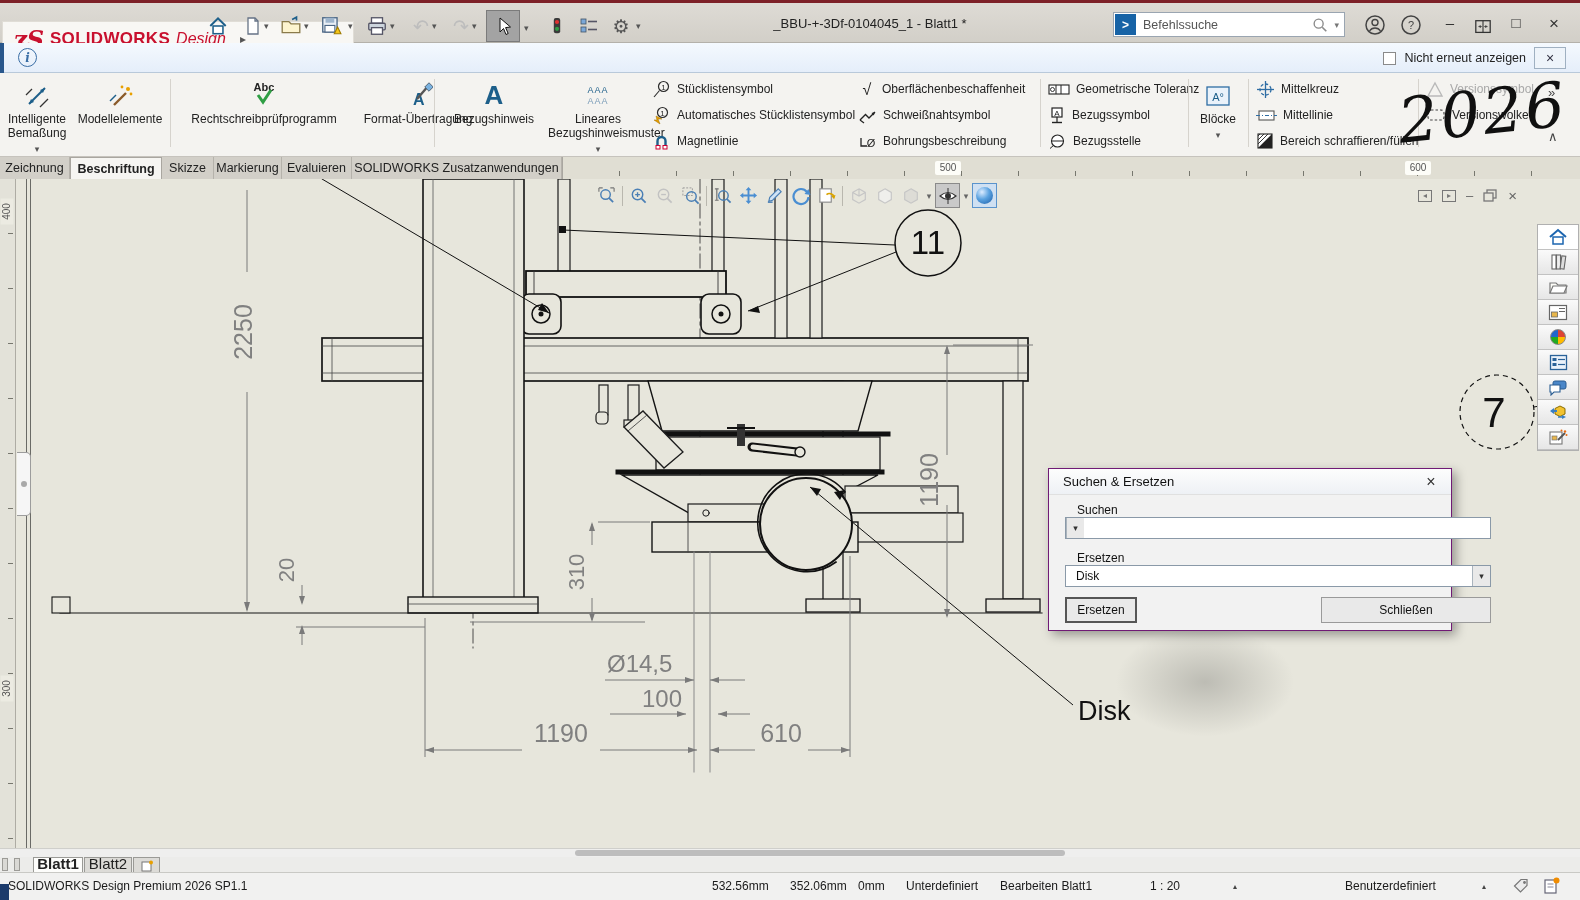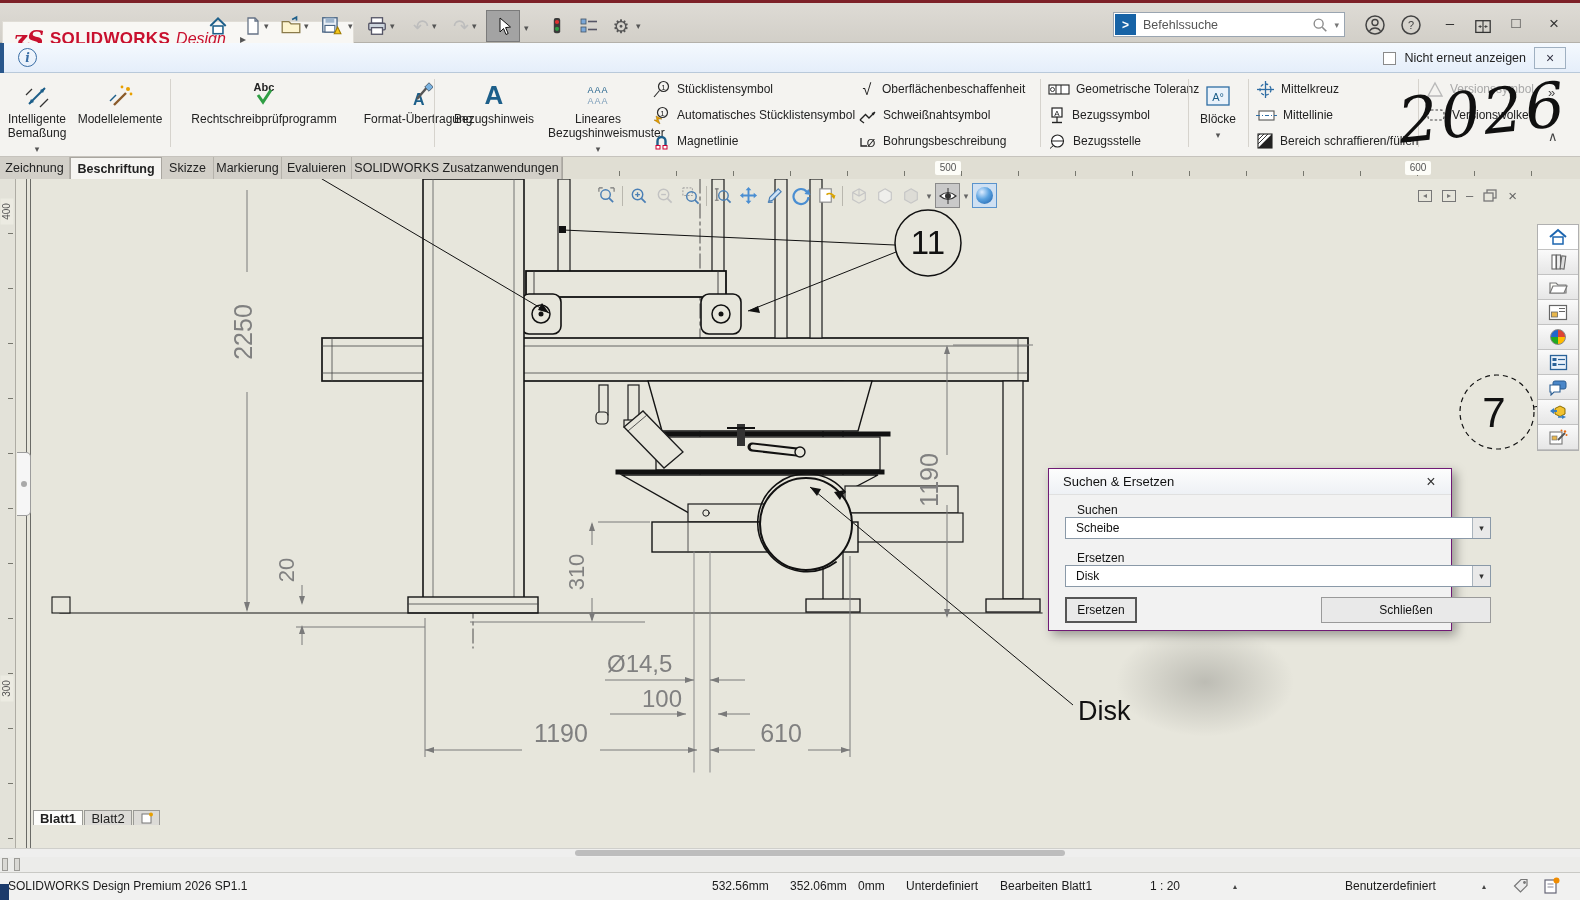--- a/index.html
+++ b/index.html
@@ -119,22 +119,22 @@
                align-items:center;justify-content:center;font-size:9px;color:#333}
   .dbtn{position:absolute;height:26px;background:#e9e9e9;border:1px solid #9a9a9a;font-size:12px;
         display:flex;align-items:center;justify-content:center;color:#111}
   .dbtn.default{border:2px solid #565656}
 
   
   .hscroll{left:0;top:848px;width:1580px;height:9px;background:#efefee;border-top:1px solid #cfcfcb}
   .hthumb{position:absolute;left:575px;top:849.5px;width:490px;height:6px;background:#bdbdbd;border-radius:3px}
   .sheetrow{left:0;top:857px;width:1580px;height:15px;background:#ececea}
   .splitter{position:absolute;top:858px;width:6px;height:13px;background:#dad9d5;border:1px solid #9c9b97}
-  .sheettab{position:absolute;top:810px;height:15px;display:flex;align-items:center;justify-content:center;
-            font-size:13px;border:1px solid #9a9a96;border-bottom:none;background:#dcdbd7;color:#222}
+  .sheettab{position:absolute;top:857px;height:15px;display:flex;align-items:flex-end;justify-content:center;
+            font-size:15px;border:1px solid #9a9a96;border-bottom:none;background:#dcdbd7;color:#222}
   .sheettab.active{background:#fdfdfb;font-weight:bold}
   .statusbar{left:0;top:872px;width:1580px;height:28px;background:#f1f1f0;border-top:1px solid #c9c9c5}
   .st{position:absolute;top:879px;font-size:12px;color:#1a1a1a;white-space:nowrap}
   .st-up{font-size:8px;color:#444}
   .corner-blue{left:0;top:884px;width:9px;height:16px;background:#1b3a6b}
 
   
   .ink{position:absolute;left:1398px;top:82px;width:190px;font-family:"DejaVu Serif",serif;
        font-style:italic;font-size:62px;color:#101010;transform:rotate(-6deg);letter-spacing:3px;
        z-index:60;pointer-events:none;line-height:60px}
@@ -221,20 +221,21 @@
           <rect x="2" y="11" width="5" height="5" fill="#7aa7d8" stroke="#456" stroke-width=".8"></rect>
           <line x1="9" y1="5.5" x2="18" y2="5.5" stroke="#556" stroke-width="1.6"></line>
           <line x1="9" y1="13.5" x2="18" y2="13.5" stroke="#556" stroke-width="1.6"></line>
         </svg>
     </div>
     <div class="tb-ic" style="left:608px;font-size:19px;color:#555">
         <span>⚙</span>
       </div>
     <span class="tb-caret" style="left:636px">▾</span>
 
+    <div class="doc-title">_BBU-+-3Df-0104045_1 - Blatt1 *</div>
 
     <div class="cmdsearch">
       <span class="prompt">&gt;</span>
       <input placeholder="Befehlssuche" style="">
       <svg width="18" height="18" viewBox="0 0 20 20">
           <circle cx="8.5" cy="8.5" r="5" fill="none" stroke="#8a8a8a" stroke-width="1.5"></circle>
           <line x1="12.5" y1="12.5" x2="17" y2="17" stroke="#8a8a8a" stroke-width="1.8"></line>
         </svg>
       <span style="font-size:9px;color:#777;padding:0 5px">▾</span>
     </div>
@@ -832,21 +833,20 @@
       </div>
     </div>
 
     <div class="dialog">
       <div class="dlg-title">
         <span>Suchen &amp; Ersetzen</span>
         <span class="dlg-close">×</span>
       </div>
       <span class="dlg-label" style="top:34px">Suchen</span>
       <div class="combo" style="top:48px">
-        <input value="Scheibe" style="">
         <span class="drop">
             <span>▾</span>
           </span>
       </div>
       <span class="dlg-label" style="top:82px">Ersetzen</span>
       <div class="combo" style="top:96px">
         <input value="Disk" style="">
         <span class="drop">
             <span>▾</span>
           </span>

